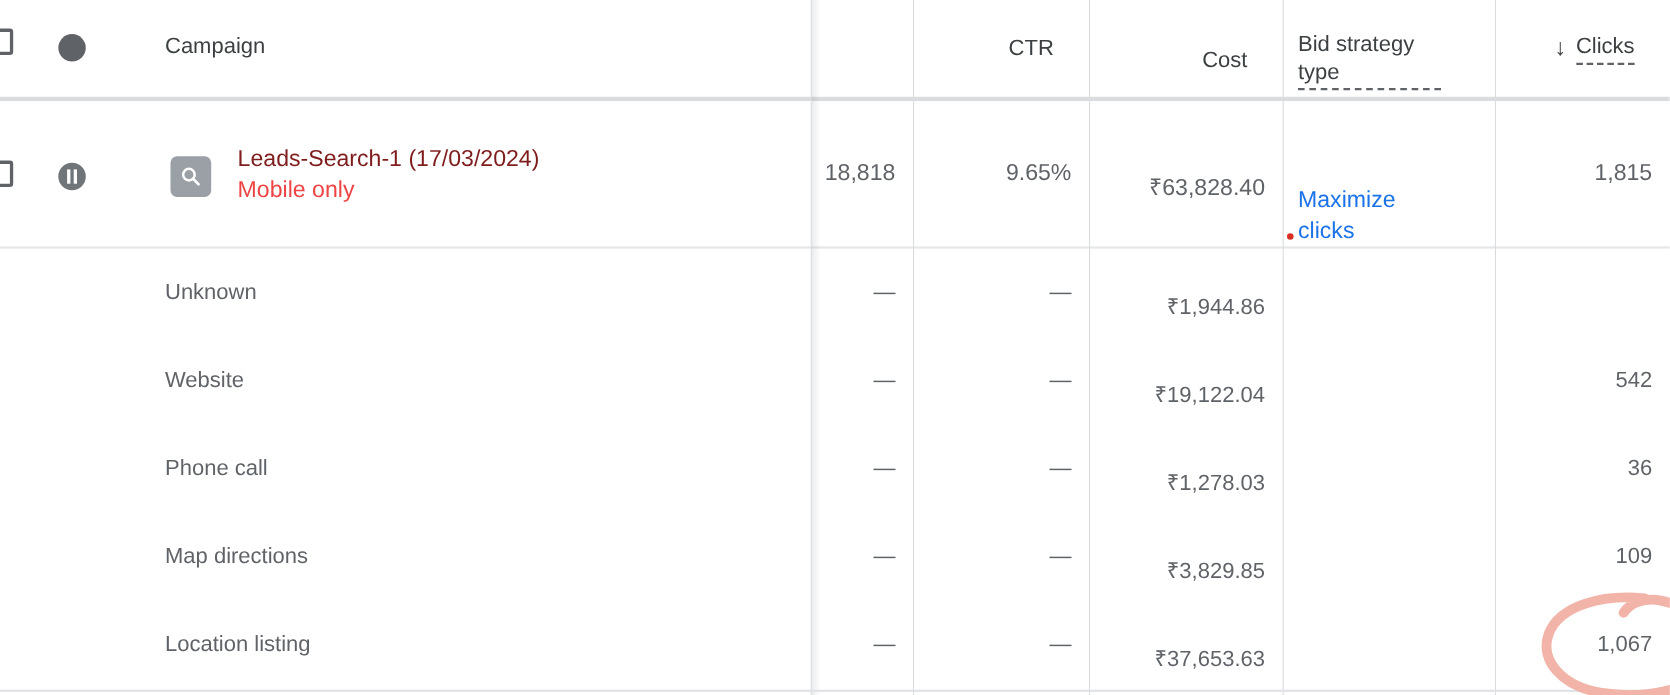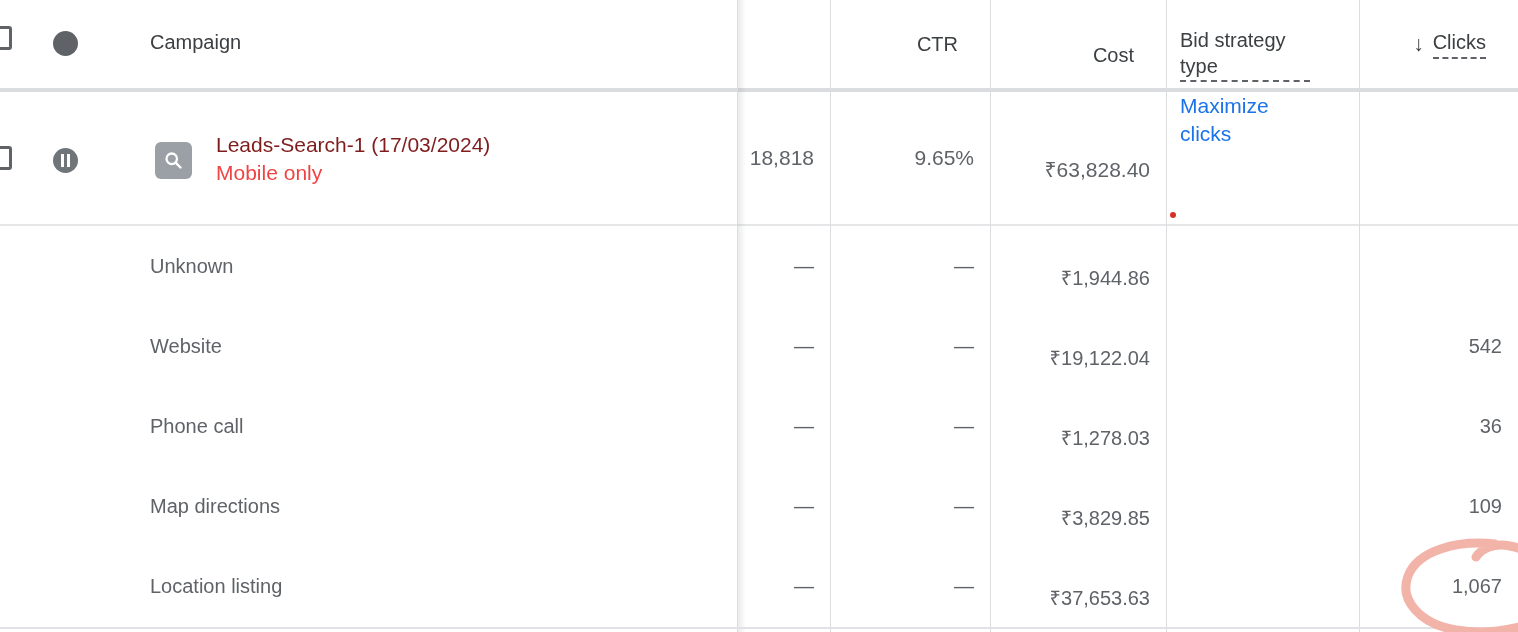--- a/index.html
+++ b/index.html
@@ -243,21 +243,21 @@
     font-size: 21px;
     color: #5f6368;
     box-sizing: border-box;
     padding-right: 16px;
   }
   .bid-value {
     position: absolute;
     top: 92px;
     height: 132px;
     display: flex;
-    align-items: flex-start;
+    align-items: flex-end;
     box-sizing: border-box;
     padding-left: 13px;
   }
   .bid-link {
     display: block;
     max-width: 118px;
     font-size: 21px;
     line-height: 28px;
     color: #1a73e8;
     text-decoration: none;
@@ -367,20 +367,21 @@
 
   <div class="camp-metric col-impr">18,818</div>
   <div class="camp-metric col-ctr">9.65%</div>
   <div class="camp-metric col-cost">₹63,828.40</div>
 
   <div class="bid-value col-bid">
     <a class="bid-link" href="#">Maximize clicks</a>
   </div>
   <div class="red-dot"></div>
 
+  <div class="camp-metric col-clicks">1,815</div>
 
   <div class="hrule row-sep"></div>
 
   <div id="breakdown-container">
       <div class="brow" style="top: 226px;">
         <div class="label">Unknown</div>
         <div class="metric col-impr">—</div>
         <div class="metric col-ctr">—</div>
         <div class="metric col-cost">₹1,944.86</div>
       </div>

